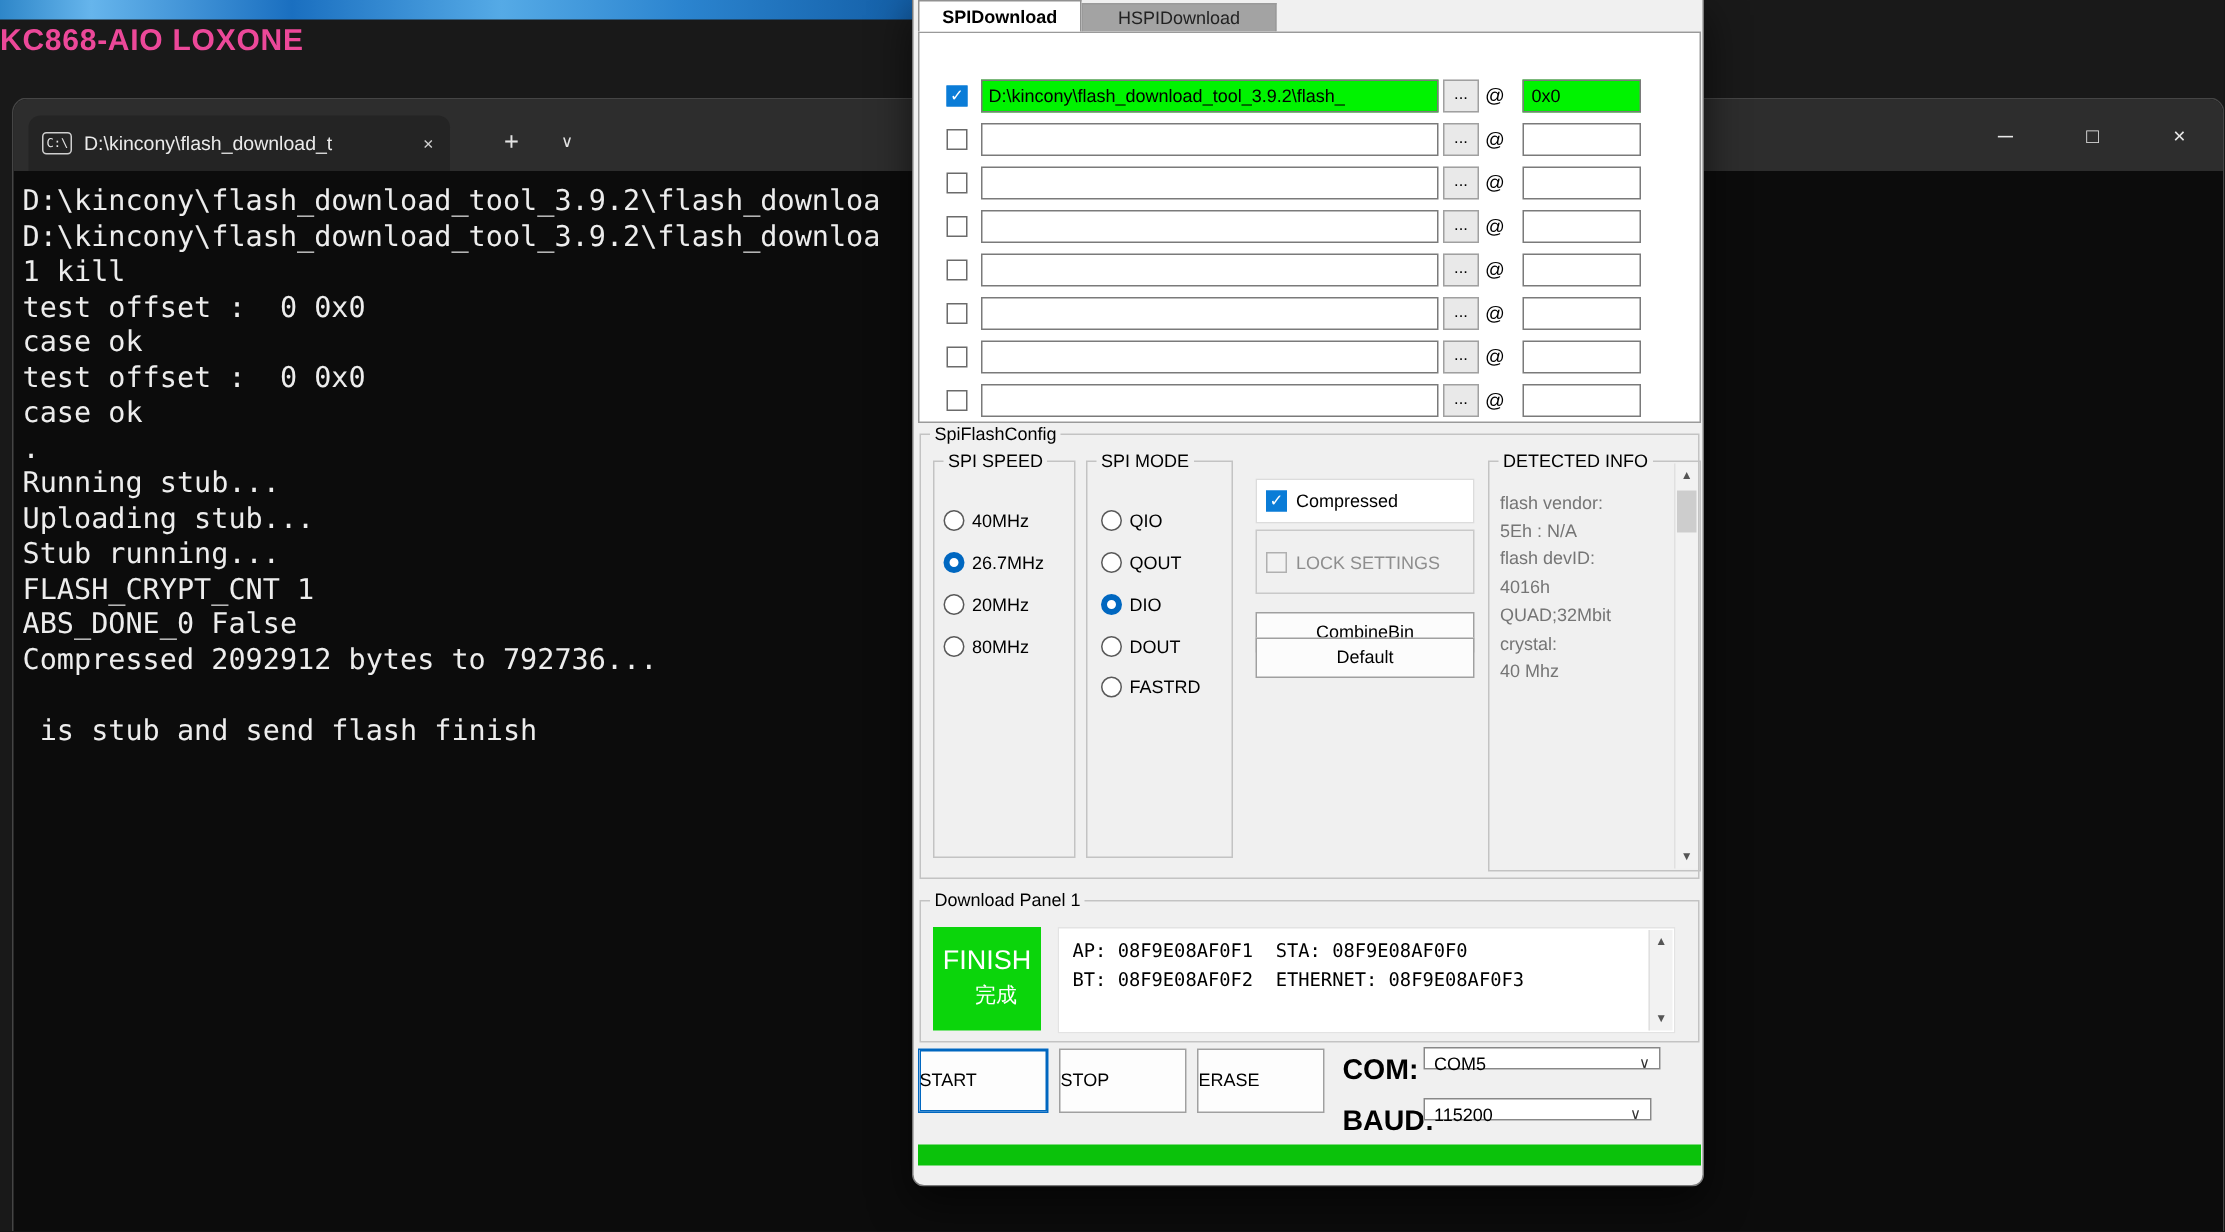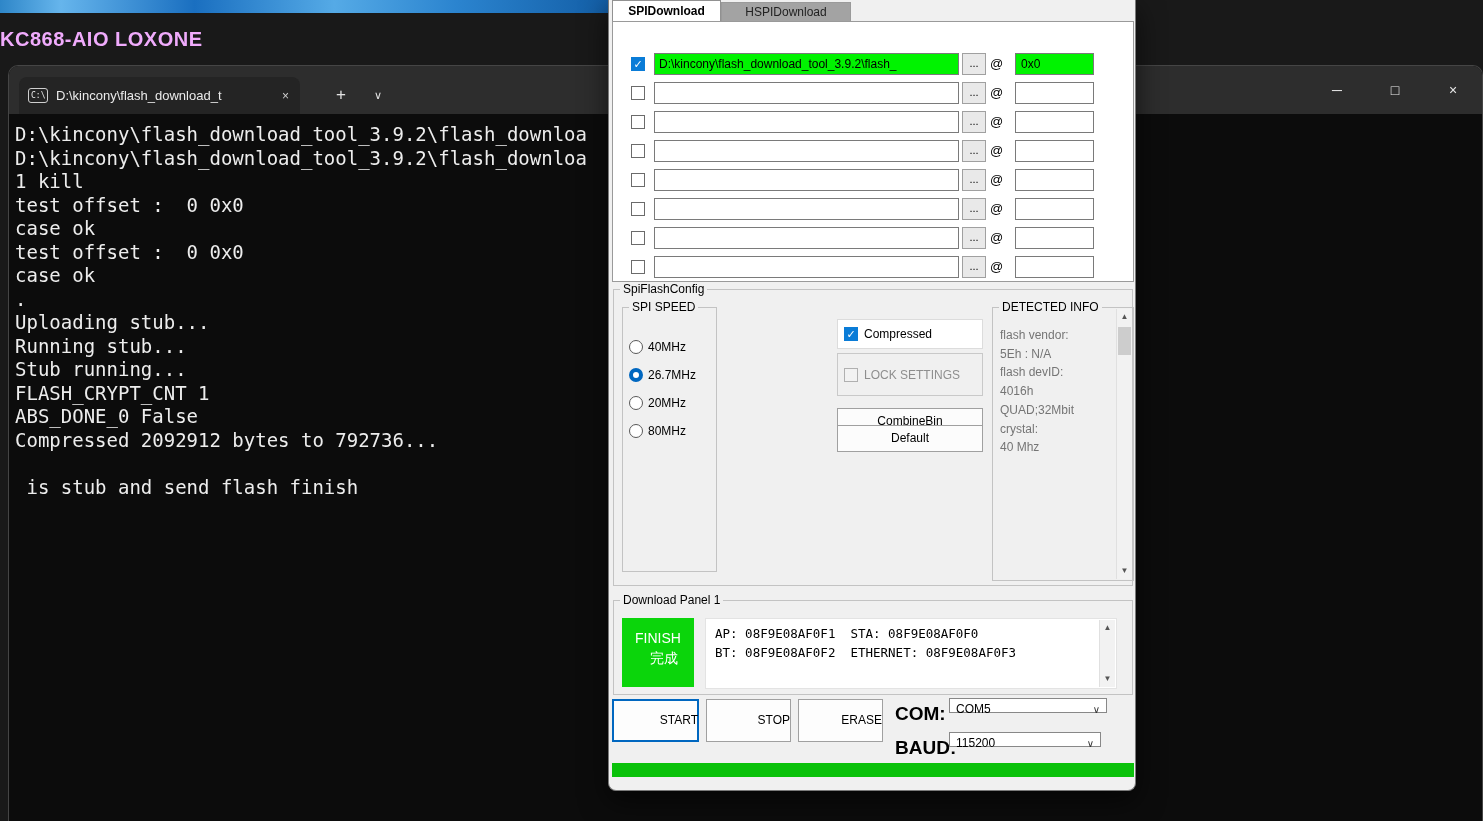--- a/index.html
+++ b/index.html
@@ -3,21 +3,21 @@
 <meta charset="utf-8">
 <style>
   * { margin:0; padding:0; box-sizing:border-box; }
   html,body { width:1483px; height:821px; }
   body { font-family:"Liberation Sans", sans-serif; background:#191919; overflow:hidden; }
   .screen { position:relative; width:1483px; height:821px; background:#191919; overflow:hidden; }
 
   
   .blue-strip { position:absolute; left:0; top:0; width:608px; height:13px;
     background:linear-gradient(90deg,#2e86c8 0%,#66b5ec 10%,#1a6fc0 32%,#55aae6 55%,#2b84cf 75%,#135ea6 100%); }
-  .desktop-title { position:absolute; left:0; top:28px; color:#f0abfc; font-size:20px; font-weight:bold; letter-spacing:0.5px; }
+  .desktop-title { position:absolute; left:0; top:16px; color:#ec4899; font-size:20px; font-weight:bold; letter-spacing:0.5px; }
 
   
   #terminal { position:absolute; left:8px; top:65px; width:1475px; height:756px;
     background:#0c0c0c; border:1px solid #454545; border-bottom:none; border-radius:10px 10px 0 0; }
   .t-titlebar { position:relative; height:48px; background:#2d2d2d; border-radius:9px 9px 0 0; }
   .t-tab { position:absolute; left:10px; top:11px; width:281px; height:37px; background:#242424;
     border-radius:8px 8px 0 0; display:flex; align-items:center; padding:0 9px; gap:8px; color:#eaeaea; font-size:13px; }
   .t-icon { flex:0 0 auto; width:20px; height:15px; border:1px solid #cfcfcf; border-radius:3px;
     font-size:8px; line-height:13px; text-align:left; padding-left:2px; color:#e8e8e8; font-family:"DejaVu Sans Mono", monospace; }
   .t-title { flex:1 1 auto; overflow:hidden; white-space:nowrap; }
@@ -77,27 +77,27 @@
 
   #gb-detected { left:378px; top:17px; width:142px; height:274px; }
   .det-lines { position:absolute; left:7px; top:18px; color:#757575; font-size:12px; line-height:18.7px; }
   .vscroll { position:absolute; right:1px; top:1px; bottom:1px; width:16px; background:#f2f2f2; border-left:1px solid #e0e0e0; }
   .vs-up, .vs-down { position:absolute; left:0; width:100%; height:16px; text-align:center; font-size:8px; line-height:16px; color:#555; }
   .vs-up { top:0; } .vs-down { bottom:0; }
   .vs-thumb { position:absolute; left:1px; top:18px; width:13px; height:28px; background:#cdcdcd; }
 
   #gb-download { left:4px; top:600px; width:520px; height:95px; }
   #finish-box { position:absolute; left:8px; top:17px; width:72px; height:69px; background:#0bd50b; color:#fff; text-align:center; }
-  #finish-text { font-size:14px; margin-top:12px; }
+  #finish-text { font-size:18px; margin-top:12px; }
   #finish-sub { font-size:14px; margin-top:4px;padding-left:12px; }
   #mac-box { position:absolute; left:91px; top:17px; width:412px; height:71px; background:#fff; border:1px solid #e3e3e3; }
   .mac-line { position:absolute; left:9px; font-family:"DejaVu Sans Mono", monospace; font-size:12.5px; white-space:pre; }
   #mac-line1 { top:7px; } #mac-line2 { top:26px; }
 
-  .action-btn { position:absolute; top:699px; height:43px; background:#fdfdfd; border:1px solid #a0a0a0; text-align:right;
+  .action-btn { position:absolute; top:699px; height:43px; background:#fdfdfd; border:1px solid #a0a0a0; text-align:left;
     line-height:41px; font-size:12px; }
   #btn-start { left:3px; width:87px; border:1px solid #0067c0; box-shadow:inset 0 0 0 1px #0067c0; }
   #btn-stop { left:97px; width:85px; }
   #btn-erase { left:189px; width:85px; }
   .port-label { position:absolute; left:286px; font-size:19px; font-weight:bold; }
   #com-label { top:703px; } #baud-label { top:737px; }
   .combo { position:absolute; left:340px; height:15px; background:#fff; border:1px solid #888; line-height:21px; padding-left:6px; }
   #com-combo { top:698px; width:158px; } #baud-combo { top:732px; width:152px; }
   .combo-chevron { position:absolute; right:6px; top:0; line-height:21px; font-size:10px; color:#333; }
   #progress-bar { position:absolute; left:3px; top:763px; width:522px; height:14px; background:#0bc20b; }
@@ -127,22 +127,22 @@
     </div>
     <div class="t-body">
       <div class="t-line">D:\kincony\flash_download_tool_3.9.2\flash_downloa</div>
       <div class="t-line">D:\kincony\flash_download_tool_3.9.2\flash_downloa</div>
       <div class="t-line">1 kill</div>
       <div class="t-line">test offset :  0 0x0</div>
       <div class="t-line">case ok</div>
       <div class="t-line">test offset :  0 0x0</div>
       <div class="t-line">case ok</div>
       <div class="t-line">.</div>
+      <div class="t-line">Running stub...</div>
       <div class="t-line">Uploading stub...</div>
-      <div class="t-line">Running stub...</div>
       <div class="t-line">Stub running...</div>
       <div class="t-line">FLASH_CRYPT_CNT 1</div>
       <div class="t-line">ABS_DONE_0 False</div>
       <div class="t-line">Compressed 2092912 bytes to 792736...</div>
       <div class="t-line"></div>
       <div class="t-line"> is stub and send flash finish</div>
     </div>
   </div>
 
   <div id="flash-window">
@@ -225,20 +225,43 @@
         <div class="radio-row" style="left:6px; top:87px">
           <span class="radio"></span>
           <span class="radio-label">20MHz</span>
         </div>
         <div class="radio-row" style="left:6px; top:115px">
           <span class="radio"></span>
           <span class="radio-label">80MHz</span>
         </div>
       </div>
 
+      <div class="groupbox" id="gb-mode">
+        <span class="gb-label">SPI MODE</span>
+        <div class="radio-row" style="left:9px; top:31px">
+          <span class="radio"></span>
+          <span class="radio-label">QIO</span>
+        </div>
+        <div class="radio-row" style="left:9px; top:59px">
+          <span class="radio"></span>
+          <span class="radio-label">QOUT</span>
+        </div>
+        <div class="radio-row" style="left:9px; top:87px">
+          <span class="radio selected"></span>
+          <span class="radio-label">DIO</span>
+        </div>
+        <div class="radio-row" style="left:9px; top:115px">
+          <span class="radio"></span>
+          <span class="radio-label">DOUT</span>
+        </div>
+        <div class="radio-row" style="left:9px; top:142px">
+          <span class="radio"></span>
+          <span class="radio-label">FASTRD</span>
+        </div>
+      </div>
 
       <div id="dncb-panel">
         <span class="checkbox checked"></span>
         <span>Compressed</span>
       </div>
       <div id="lock-panel">
         <span class="checkbox"></span>
         <span>LOCK SETTINGS</span>
       </div>
       <div class="win-btn" id="btn-combine">CombineBin</div>

